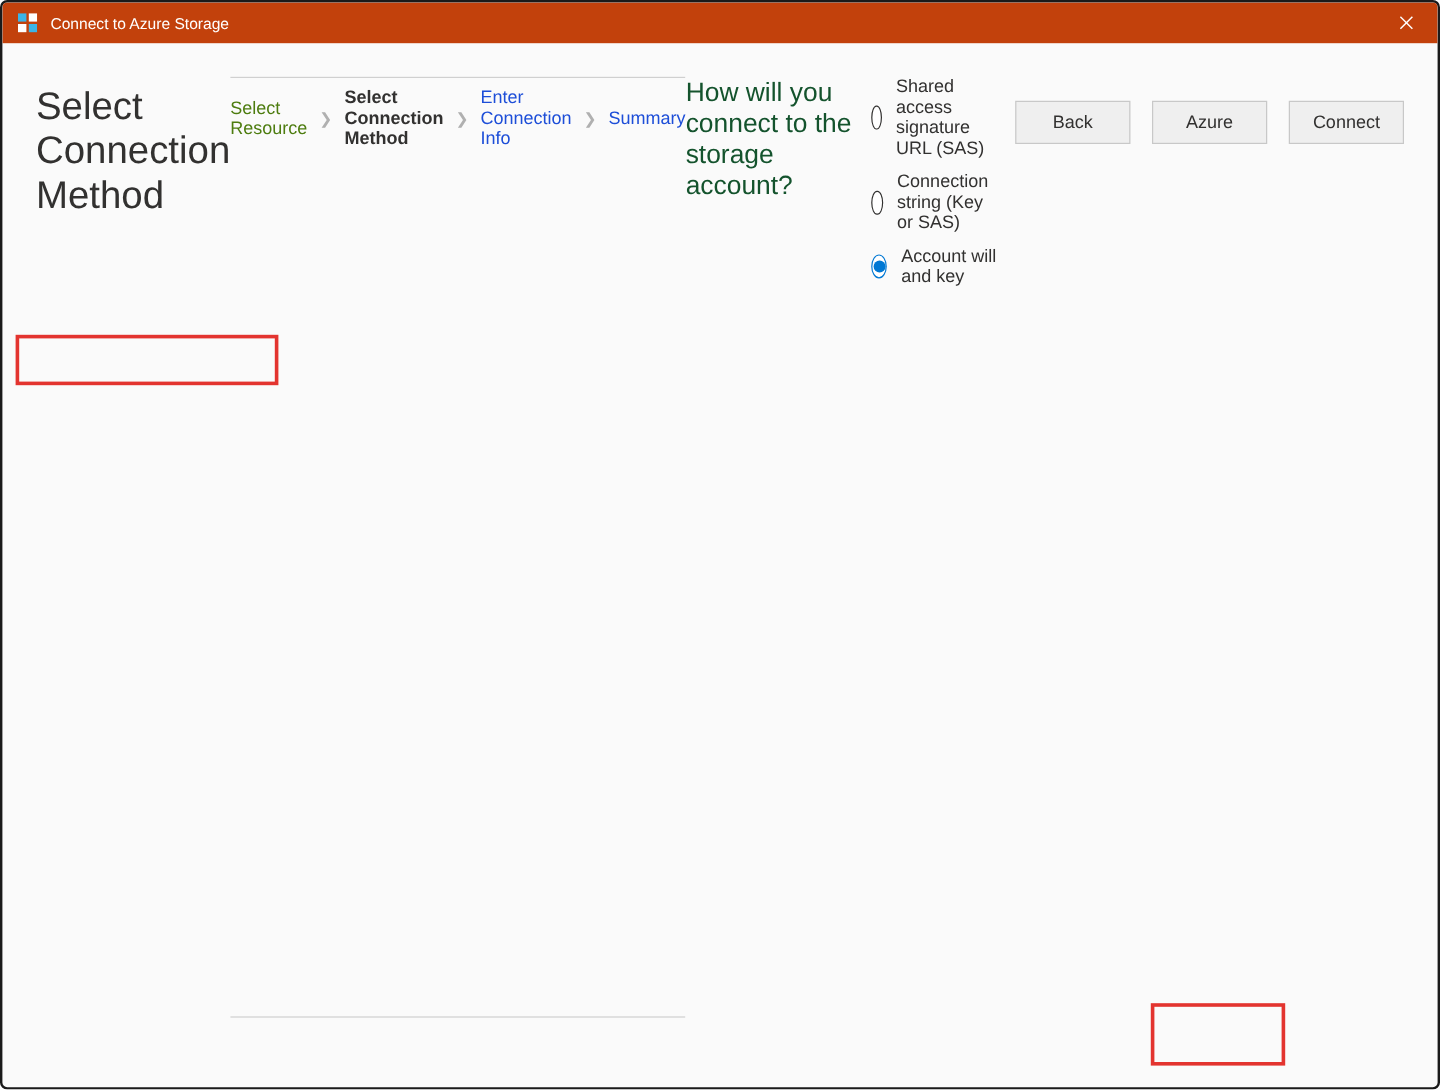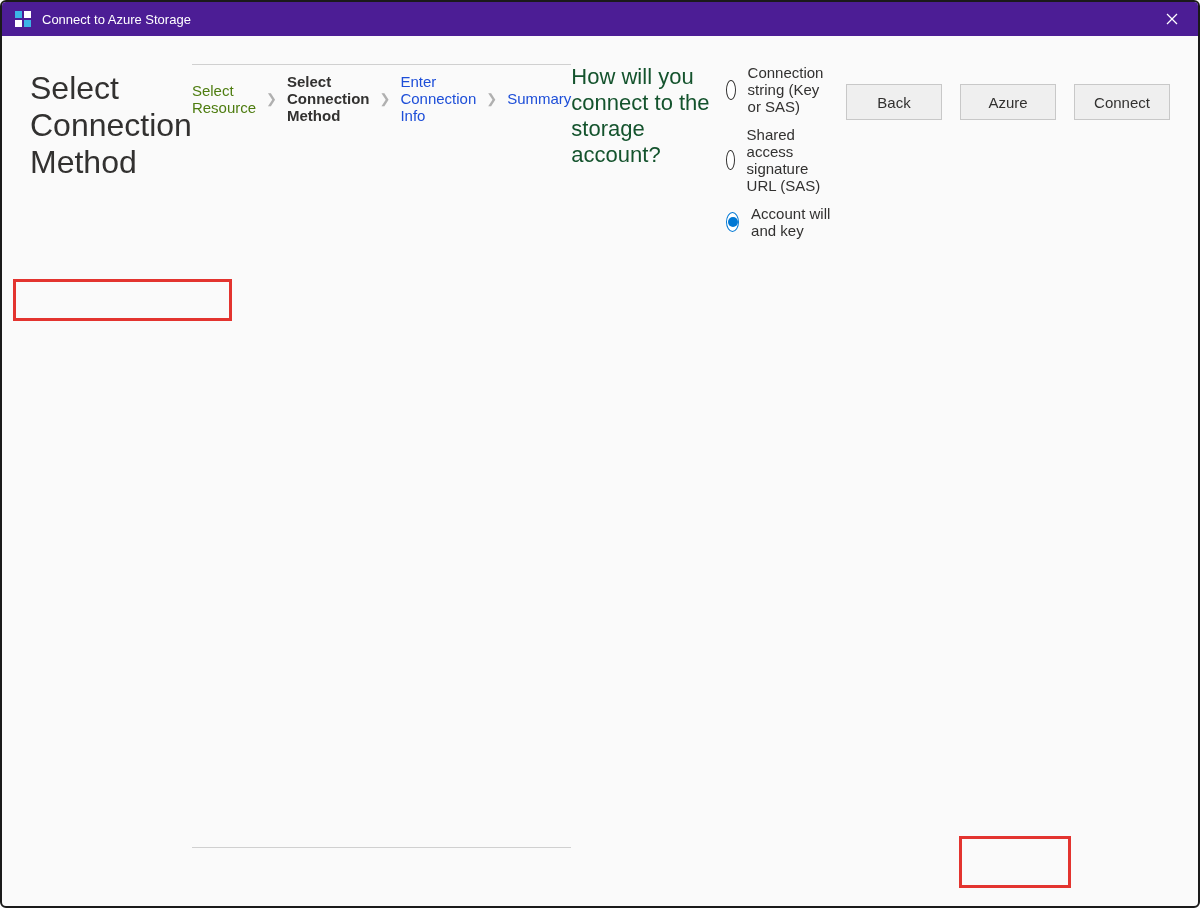--- a/index.html
+++ b/index.html
@@ -15,21 +15,21 @@
     width: 1200px; height: 908px;
     background: #fafafa;
     display: flex; flex-direction: column;
     border: 2px solid #1a1a1a;
     border-radius: 6px;
     overflow: hidden;
     position: relative;
   }
   .titlebar {
     height: 34px;
-    background: #4c1d95;
+    background: #c2410c;
     color: #fff;
     display: flex; align-items: center;
     padding: 0 12px;
   }
   .titlebar .icon {
     width: 18px; height: 18px;
     margin-right: 10px;
     display: inline-flex; align-items: center; justify-content: center;
   }
   .titlebar .title {
@@ -188,25 +188,25 @@
         <span class="chev">❯</span>
         <span class="crumb">Summary</span>
       </div>
     </div>
 
     <div class="question">How will you connect to the storage account?</div>
 
     <div class="options">
       <label class="option">
         <span class="radio-circle"></span>
-        <span class="option-label">Connection string (Key or SAS)</span>
+        <span class="option-label">Shared access signature URL (SAS)</span>
       </label>
       <label class="option">
         <span class="radio-circle"></span>
-        <span class="option-label">Shared access signature URL (SAS)</span>
+        <span class="option-label">Connection string (Key or SAS)</span>
       </label>
       <label class="option">
         <span class="radio-circle checked"></span>
         <span class="option-label">Account will and key</span>
       </label>
     </div>
 
     <div style="flex:1"></div>
 
     <div class="footer">

